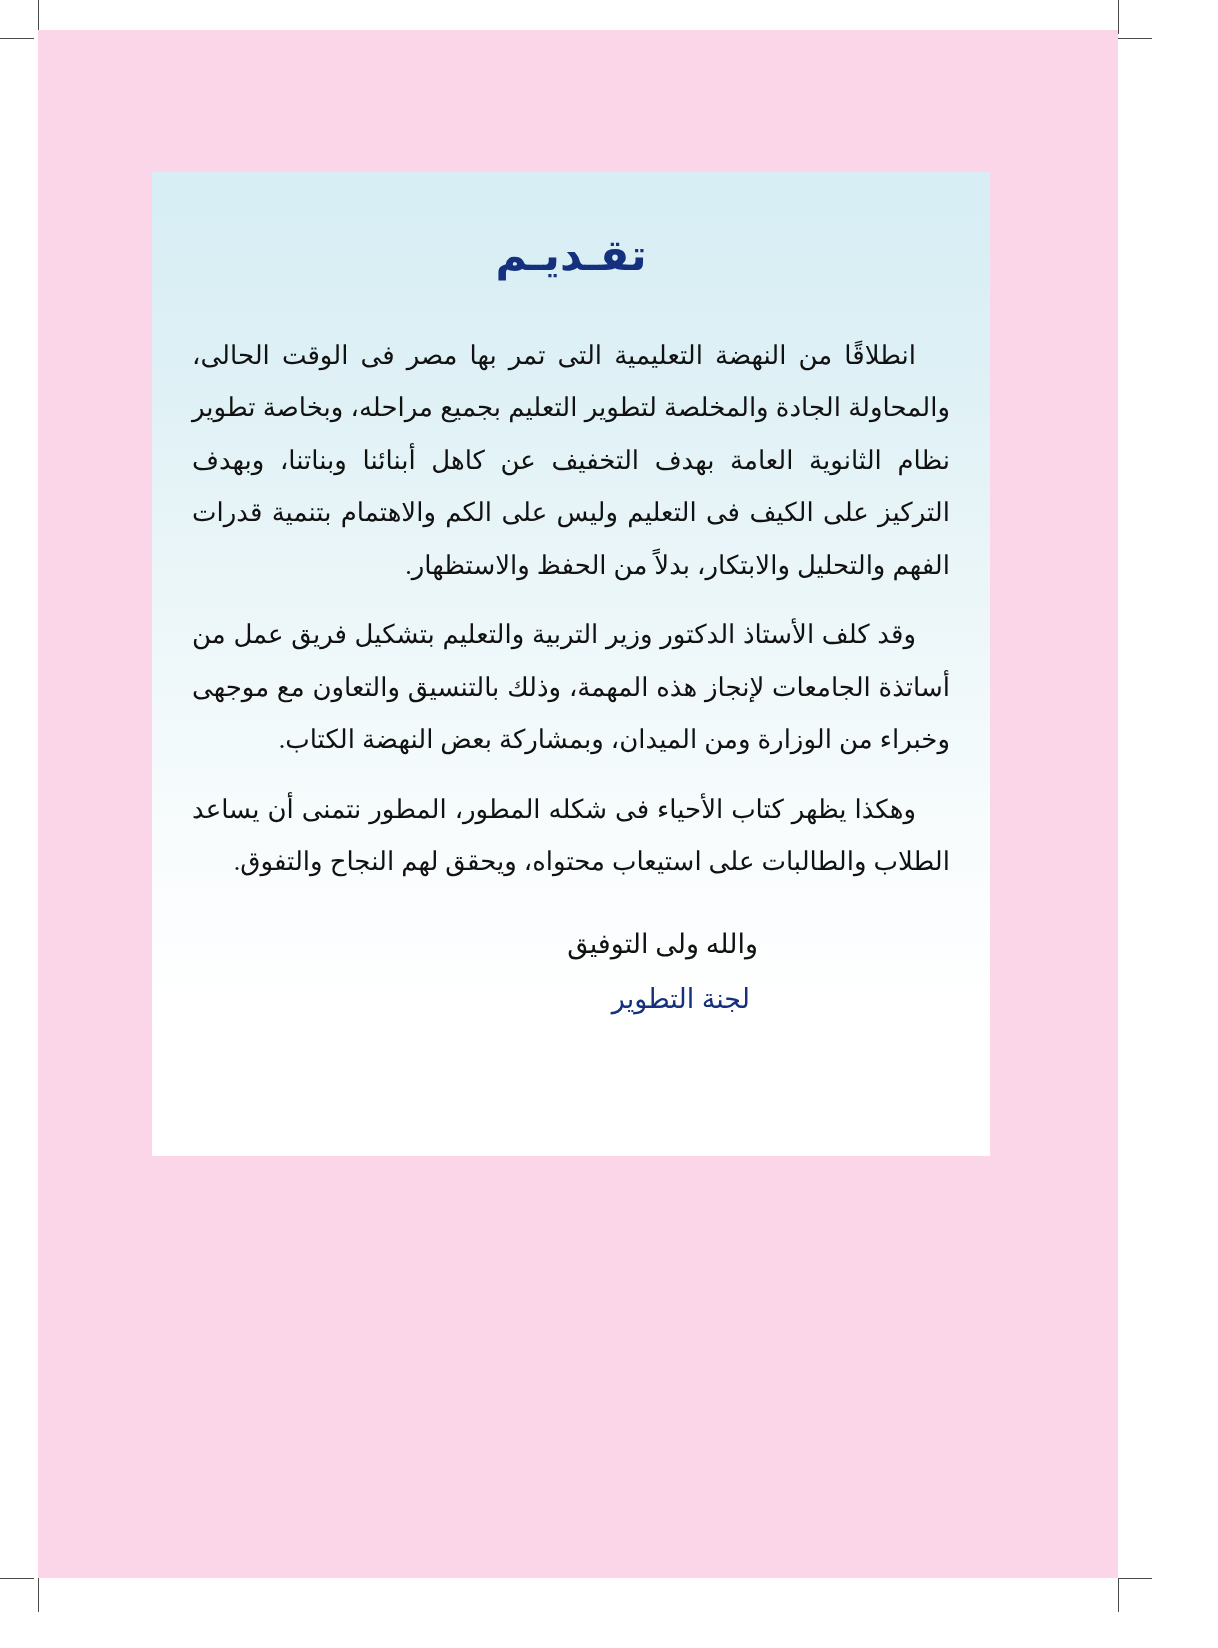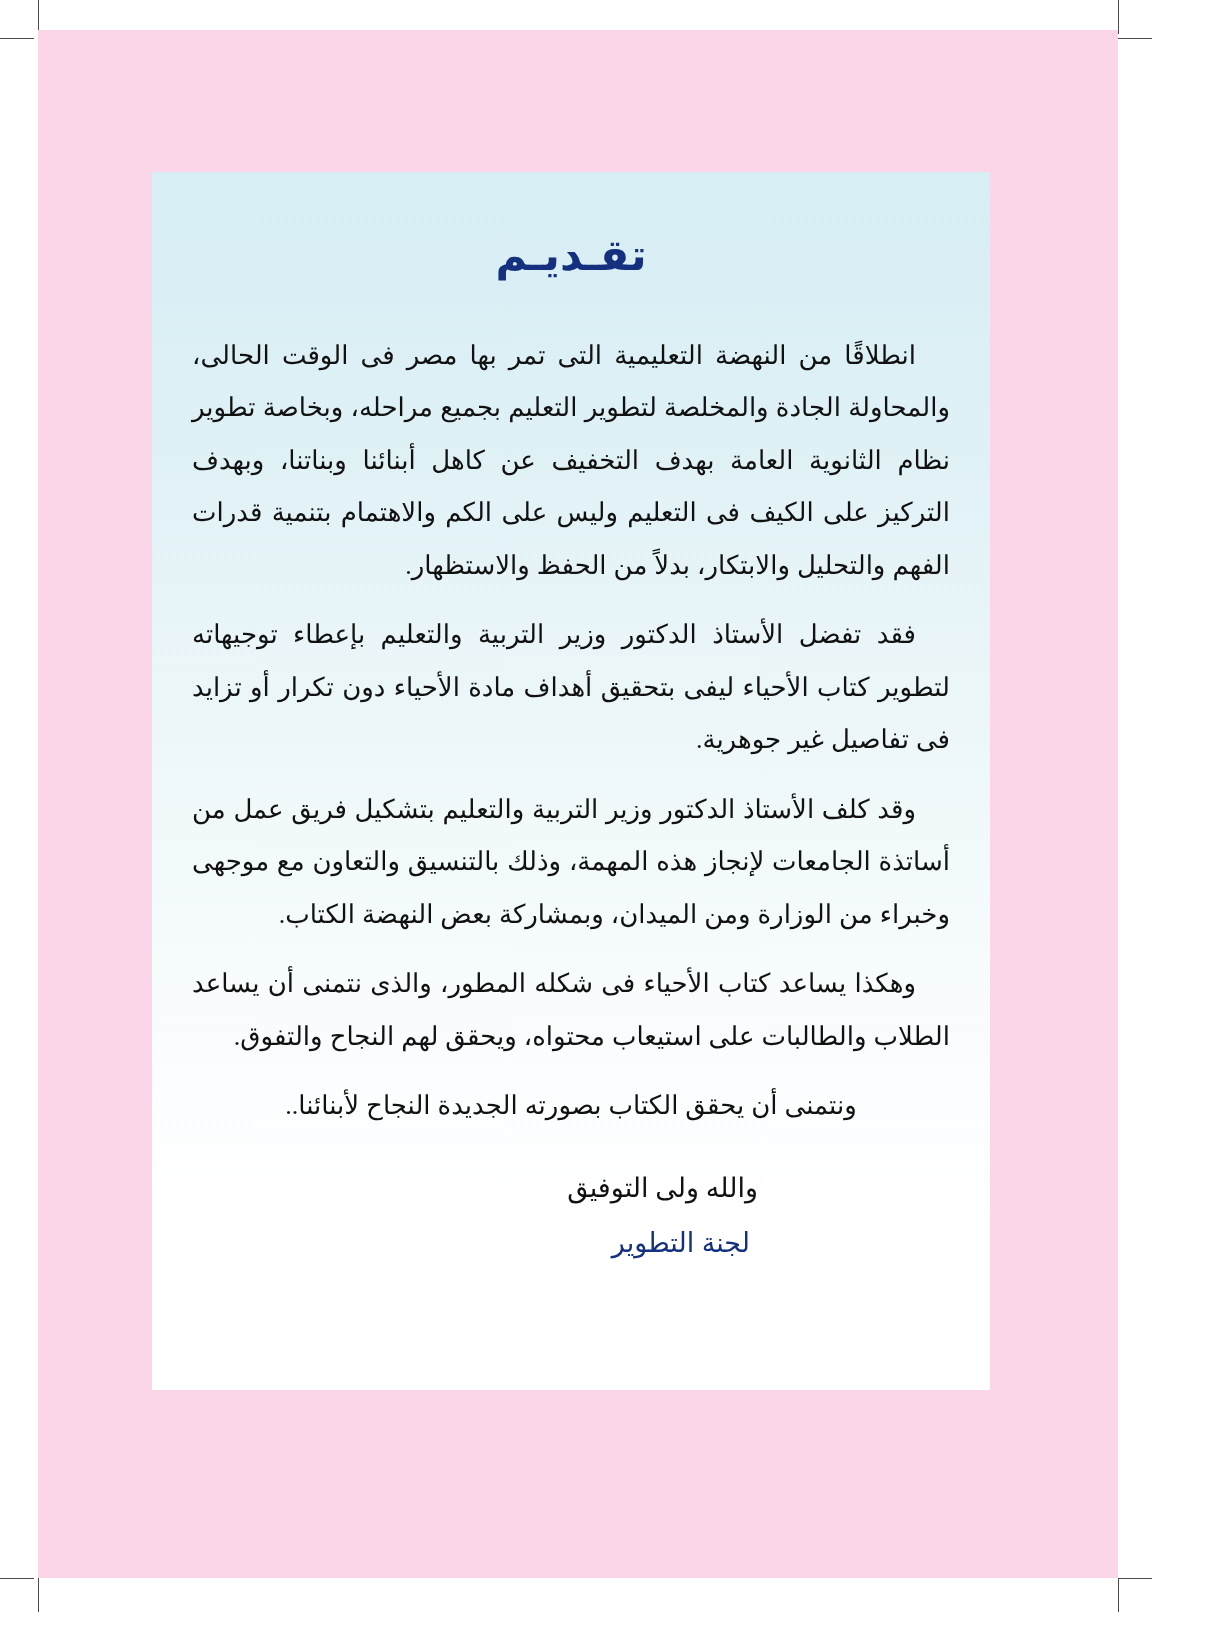--- a/index.html
+++ b/index.html
@@ -52,21 +52,21 @@
     height: 1548px;
     background: #fbd6e8;
   }
 
   
   #content-panel {
     position: absolute;
     left: 152px;
     top: 172px;
     width: 838px;
-    height: 1218px;
+    height: 984px;
     background: linear-gradient(to bottom, #d6eef4 0%, #ddf0f5 18%, #e9f5f8 38%, #f3fafb 58%, #fbfdfe 74%, #ffffff 86%, #ffffff 100%);
     box-sizing: border-box;
     padding: 58px 30px 0 30px;
   }
 
   
   #doc-title {
     text-align: center;
     color: #14307e;
     font-family: "Liberation Sans", "DejaVu Sans", sans-serif;
@@ -135,27 +135,25 @@
   <div class="crop-mark cm-h cm-br-h"></div>
 
   <div id="pink-frame"></div>
 
   <div id="content-panel">
 
     <h1 id="doc-title">تقـديـم</h1>
 
     <p class="para">انطلاقًا من النهضة التعليمية التى تمر بها مصر فى الوقت الحالى، والمحاولة الجادة والمخلصة لتطوير التعليم بجميع مراحله، وبخاصة تطوير نظام الثانوية العامة بهدف التخفيف عن كاهل أبنائنا وبناتنا، وبهدف التركيز على الكيف فى التعليم وليس على الكم والاهتمام بتنمية قدرات الفهم والتحليل والابتكار، بدلاً من الحفظ والاستظهار.</p>
 
-    <p class="para">فقد تفضل الأستاذ الدكتور وزير التربية والتعليم بإعطاء توجيهاته لتطوير كتاب الأحياء ليفى بتحقيق أهداف مادة الأحياء دون تكرار أو تزايد فى تفاصيل غير جوهرية.</p>
 
     <p class="para">وقد كلف الأستاذ الدكتور وزير التربية والتعليم بتشكيل فريق عمل من أساتذة الجامعات لإنجاز هذه المهمة، وذلك بالتنسيق والتعاون مع موجهى وخبراء من الوزارة ومن الميدان، وبمشاركة بعض النهضة الكتاب.</p>
 
-    <p class="para">وهكذا يساعد كتاب الأحياء فى شكله المطور، والذى نتمنى أن يساعد الطلاب والطالبات على استيعاب محتواه، ويحقق لهم النجاح والتفوق.</p>
+    <p class="para">وهكذا يظهر كتاب الأحياء فى شكله المطور، المطور نتمنى أن يساعد الطلاب والطالبات على استيعاب محتواه، ويحقق لهم النجاح والتفوق.</p>
 
-    <p class="para last-center">ونتمنى أن يحقق الكتاب بصورته الجديدة النجاح لأبنائنا..</p>
 
     <div id="closing-block">
       <p id="closing-line">والله ولى التوفيق</p>
       <p id="signature-line">لجنة التطوير</p>
     </div>
 
   </div>
 </div>
 
 </body></html>

